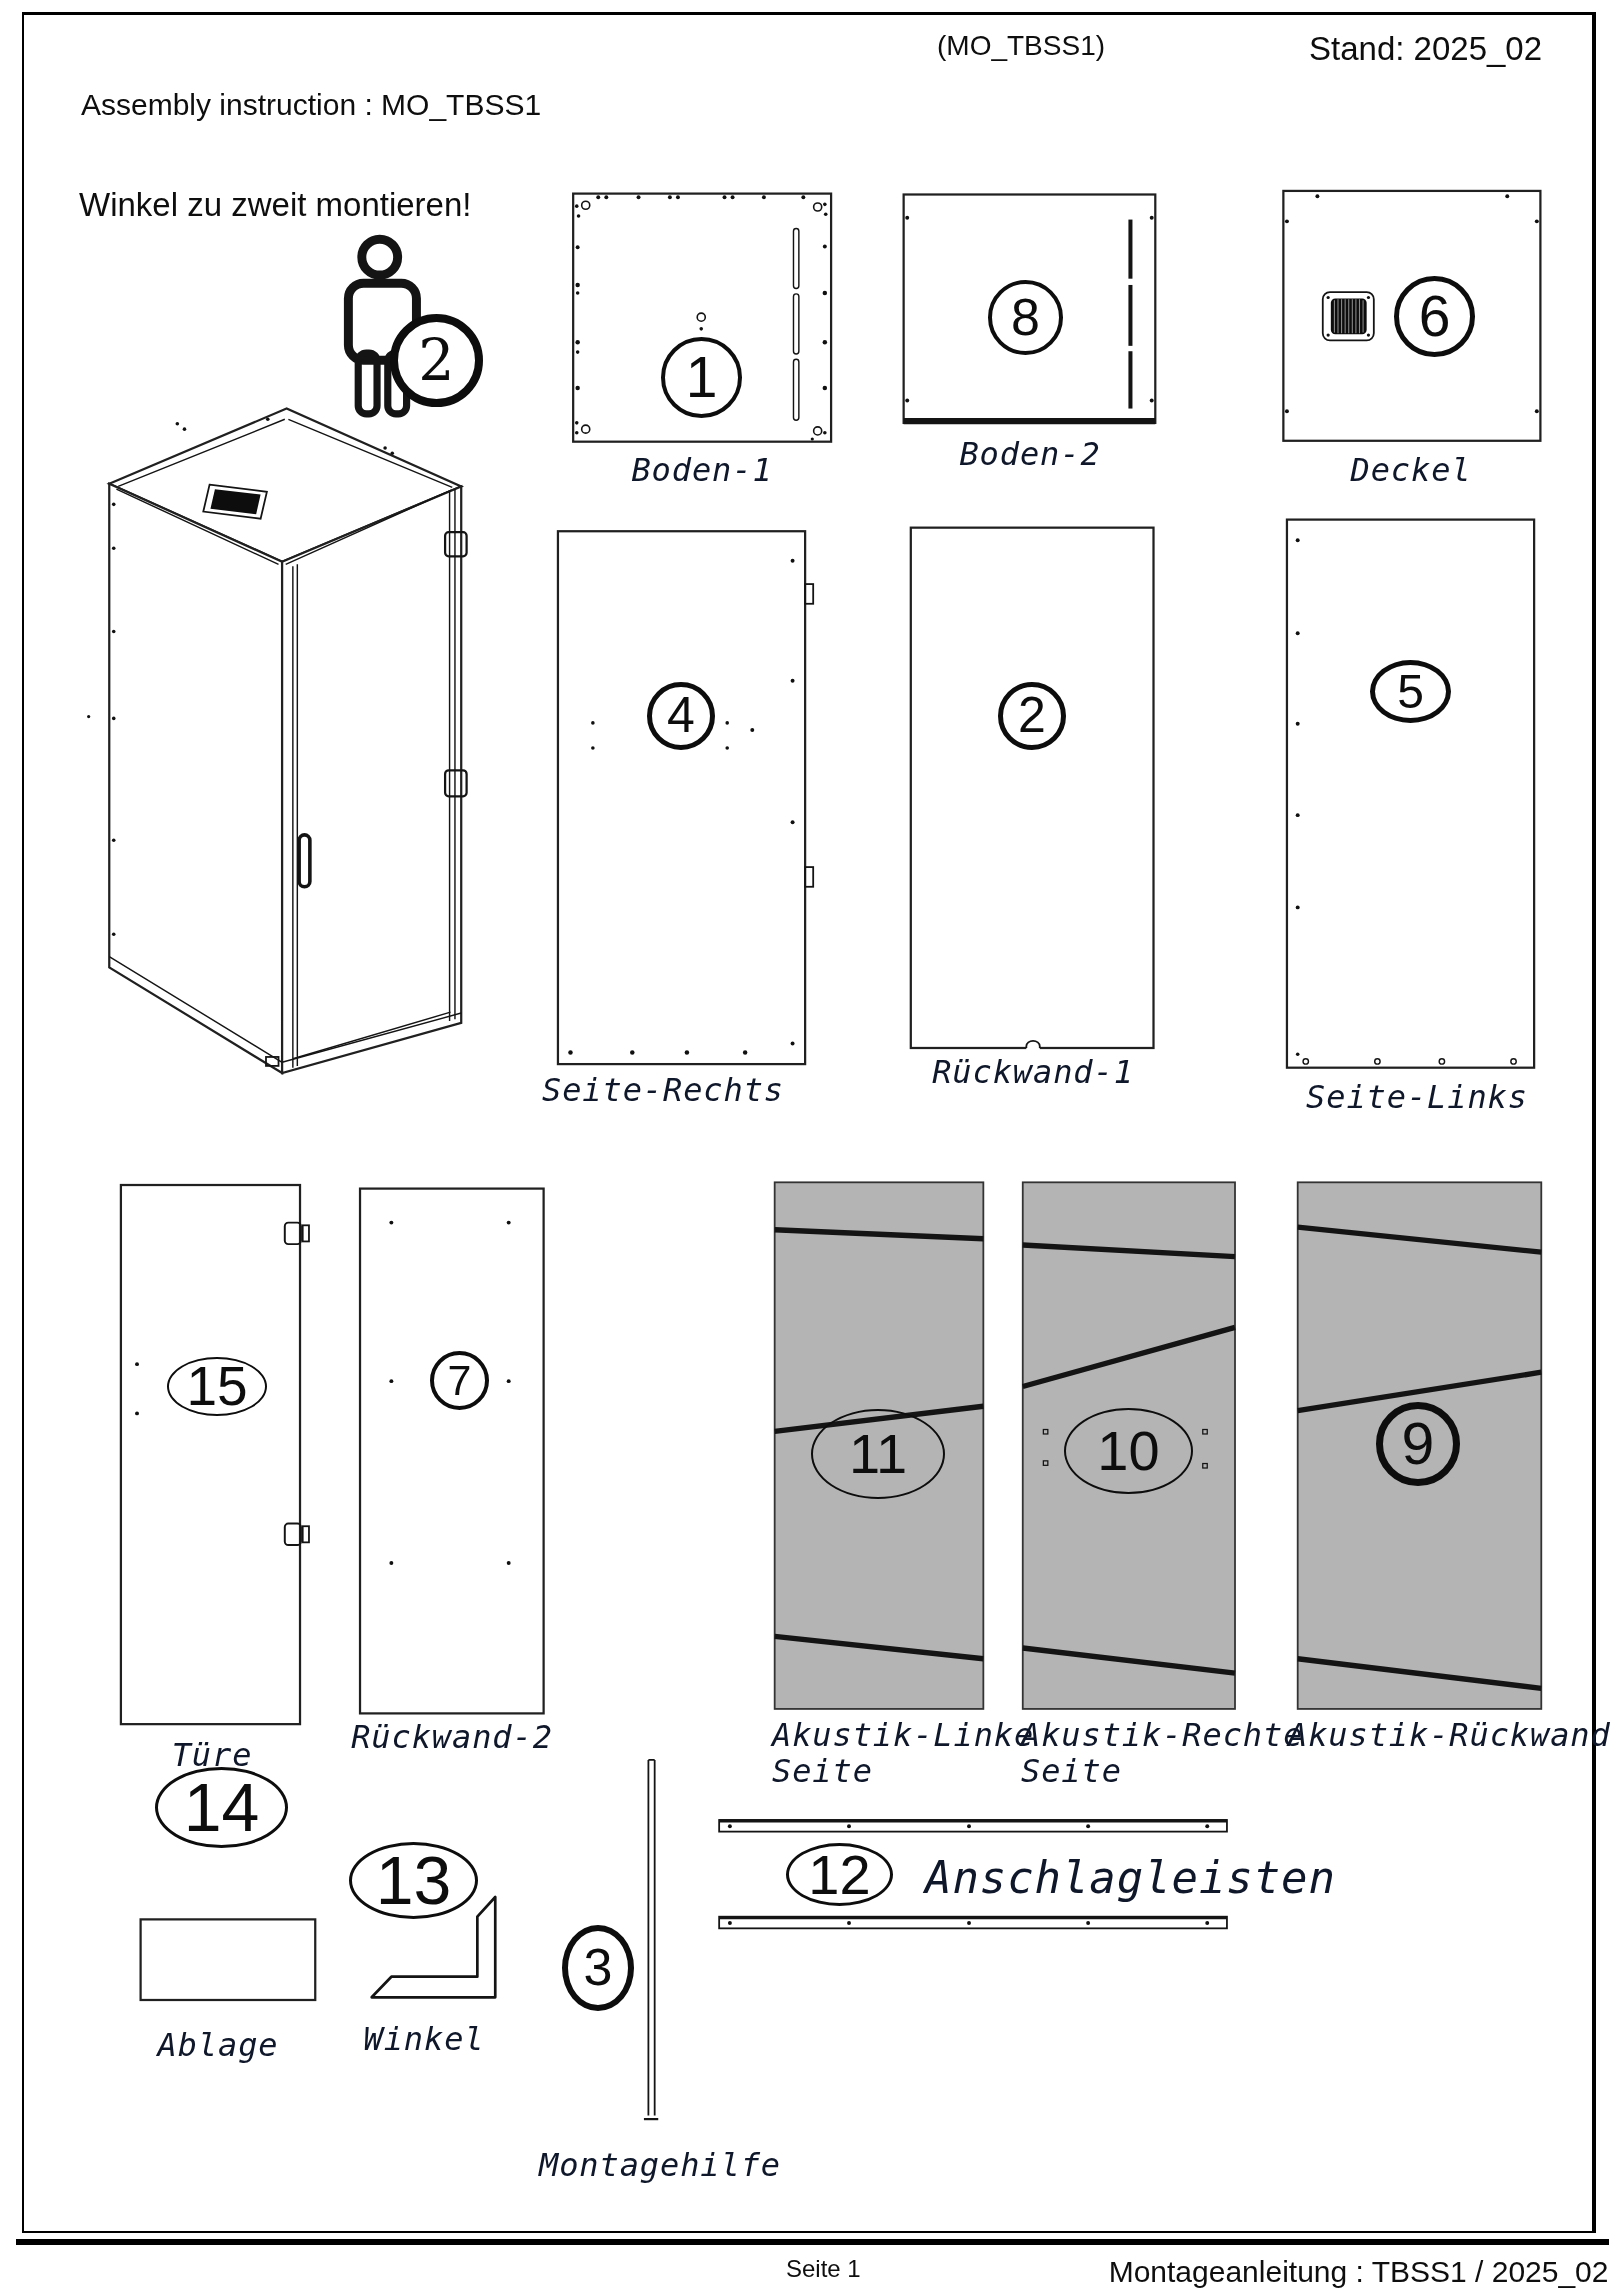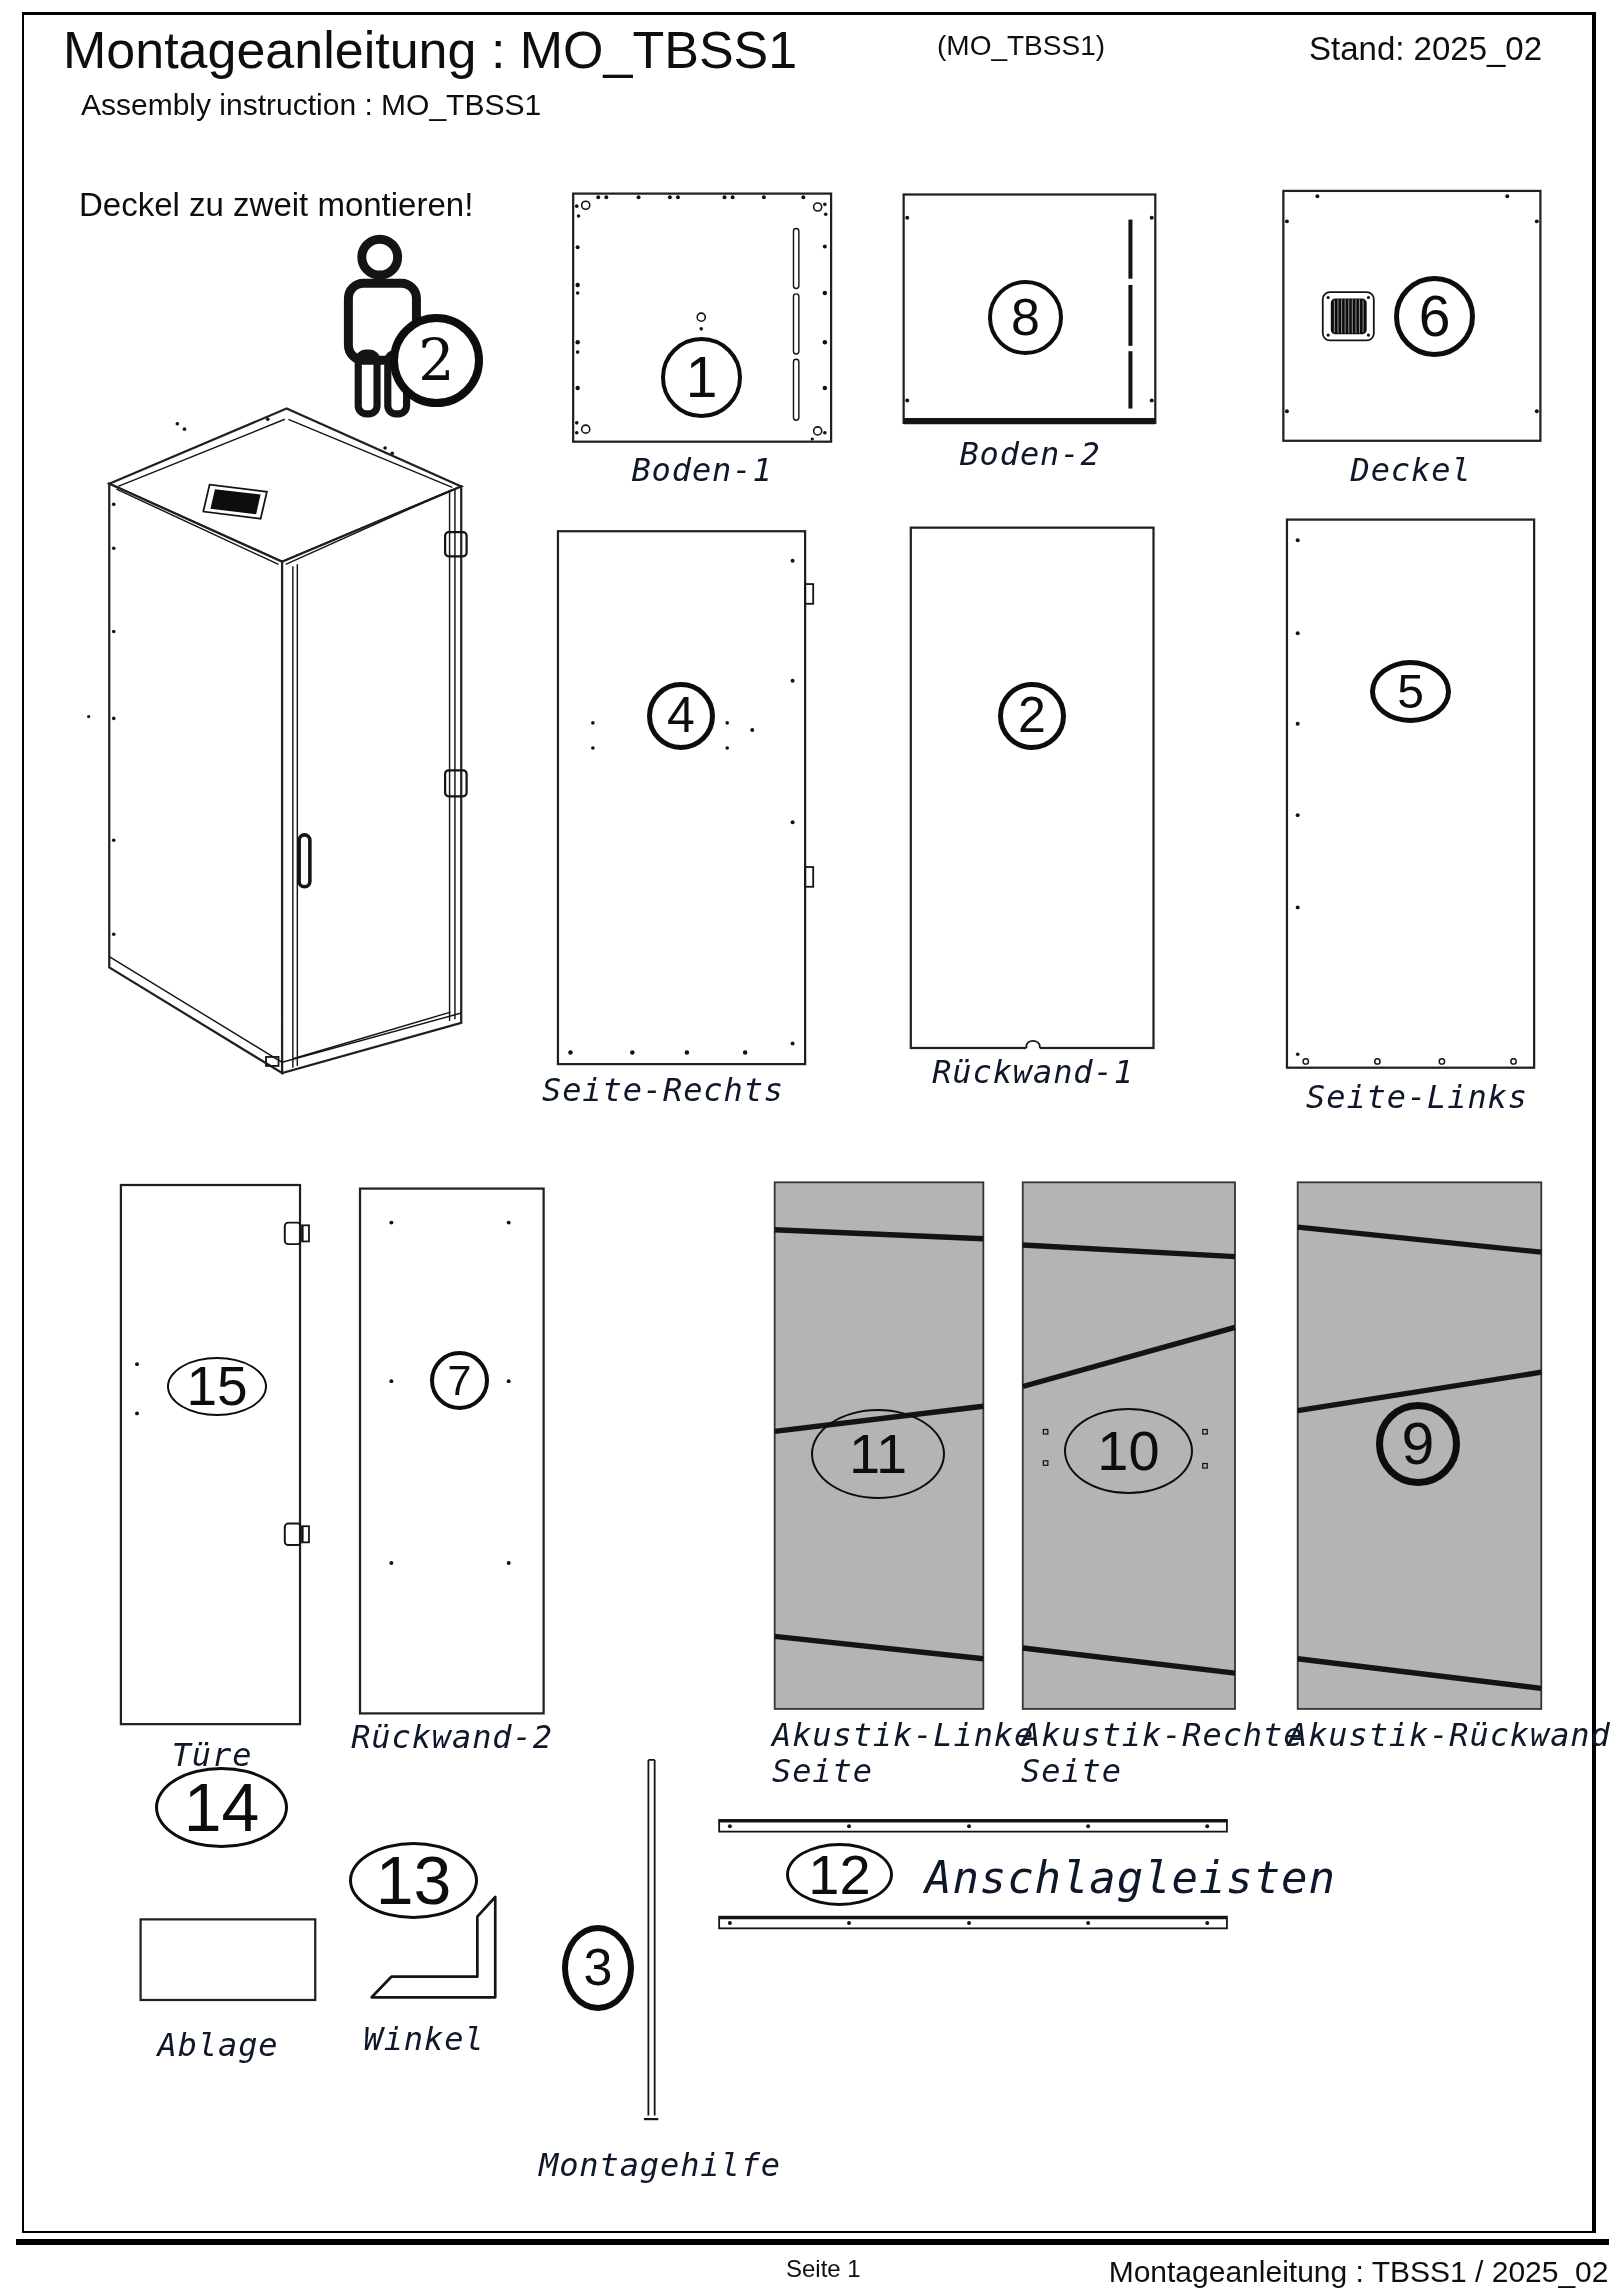--- a/index.html
+++ b/index.html
@@ -22,25 +22,24 @@
   svg .gray  { stroke:#333; stroke-width:2; }
   svg .dot { fill:#101010; stroke:none; }
 </style>
 </head>
 <body>
 
 <div class="page">
 
   <div class="frame"></div>
 
-  <div class="t" style="left:63px; top:19.7px; font-size:52px;">Montageanleitung : MO_TBSS1</div>
   <div class="t" style="left:937px; top:30px; font-size:28px;">(MO_TBSS1)</div>
   <div class="t" style="left:1309px; top:30px; font-size:33px;">Stand: 2025_02</div>
   <div class="t" style="left:81px; top:88px; font-size:30px;">Assembly instruction : MO_TBSS1</div>
-  <div class="t" style="left:79px; top:186px; font-size:33px;">Deckel zu zweit montieren!</div>
+  <div class="t" style="left:79px; top:186px; font-size:33px;">Winkel zu zweit montieren!</div>
 
   <svg viewBox="0 0 1810 2560" style="position:absolute; left:0; top:0; width:1621px; height:2293px;">
 
     <g>
       <circle cx="424" cy="287" r="20" class="ln" stroke-width="10" fill="#fff"></circle>
       <rect x="389" y="316" width="76" height="86" rx="17" class="ln" stroke-width="10" fill="#fff"></rect>
       <rect x="400" y="394" width="21" height="68" rx="9" class="ln" stroke-width="8" fill="#fff"></rect>
       <rect x="433" y="394" width="21" height="68" rx="9" class="ln" stroke-width="8" fill="#fff"></rect>
     </g>
 

